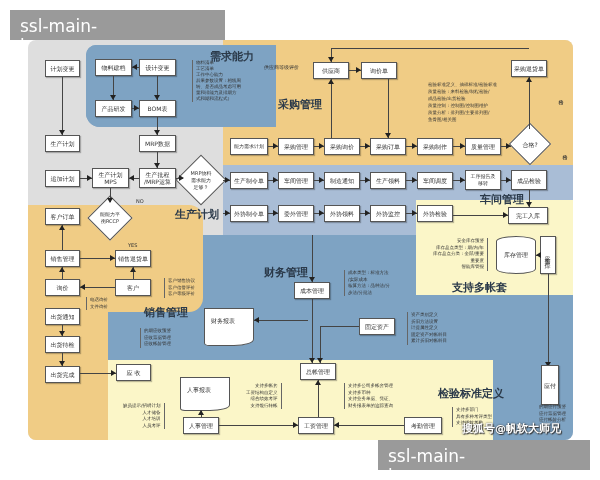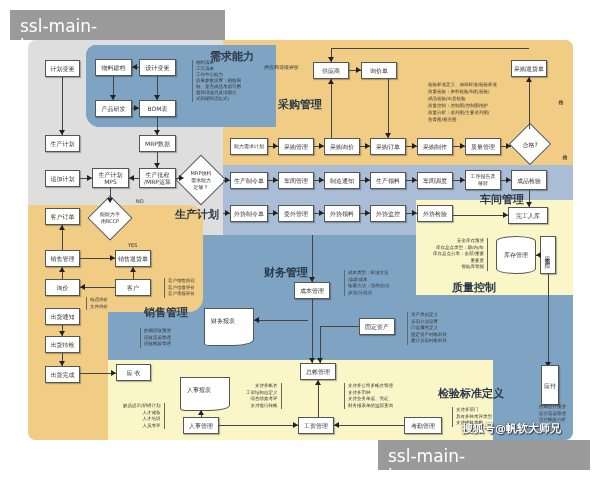--- a/index.html
+++ b/index.html
@@ -44,21 +44,21 @@
   <div class="region" style="left:388px;top:160px;width:157px;height:95px;background:#fbf6c8;"></div>
   <div class="region" style="left:195px;top:160px;width:193px;height:35px;background:#a9bdd6;"></div>
   <div class="region" style="left:0px;top:165px;width:80px;height:235px;background:#f0cc85;"></div>
   <div class="region" style="left:0px;top:165px;width:175px;height:107px;background:#f0cc85;border-radius:0 14px 14px 0;"></div>
   <div class="region" style="left:80px;top:320px;width:385px;height:80px;background:#fbf6c8;"></div>
 
   <div class="title" style="left:182px;top:9px;">需求能力</div>
   <div class="title" style="left:250px;top:57px;">采购管理</div>
   <div class="title" style="left:147px;top:167px;">生产计划</div>
   <div class="title" style="left:452px;top:152px;">车间管理</div>
-  <div class="title" style="left:424px;top:240px;">质量控制</div>
+  <div class="title" style="left:424px;top:240px;">支持多帐套</div>
   <div class="title" style="left:236px;top:225px;">财务管理</div>
   <div class="title" style="left:116px;top:265px;">销售管理</div>
   <div class="title" style="left:410px;top:346px;">检验标准定义</div>
 
   <div class="box" style="left:17px;top:20px;width:35px;height:17px;">计划变更</div>
   <div class="box" style="left:67px;top:19px;width:37px;height:17px;">物料建档</div>
   <div class="box" style="left:111px;top:19px;width:37px;height:17px;">设计变更</div>
   <div class="box" style="left:67px;top:60px;width:37px;height:17px;">产品研发</div>
   <div class="box" style="left:111px;top:60px;width:37px;height:17px;">BOM表</div>
   <div class="box" style="left:111px;top:95px;width:37px;height:17px;">MRP数据</div>

